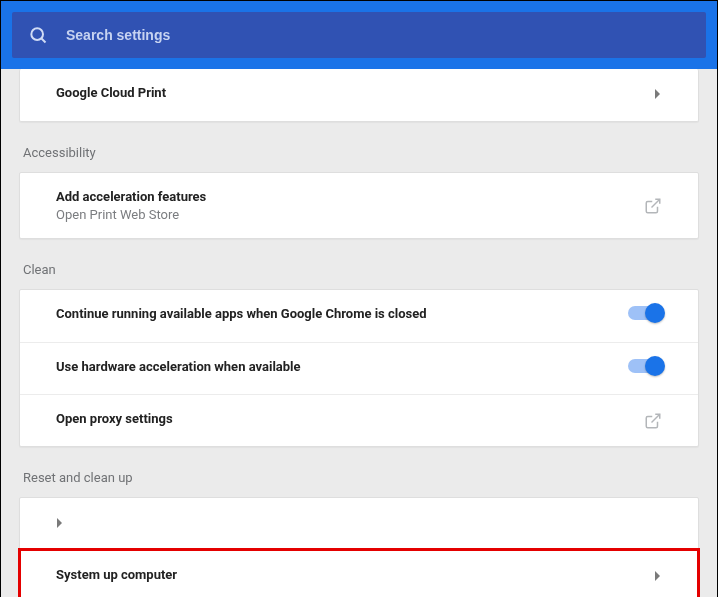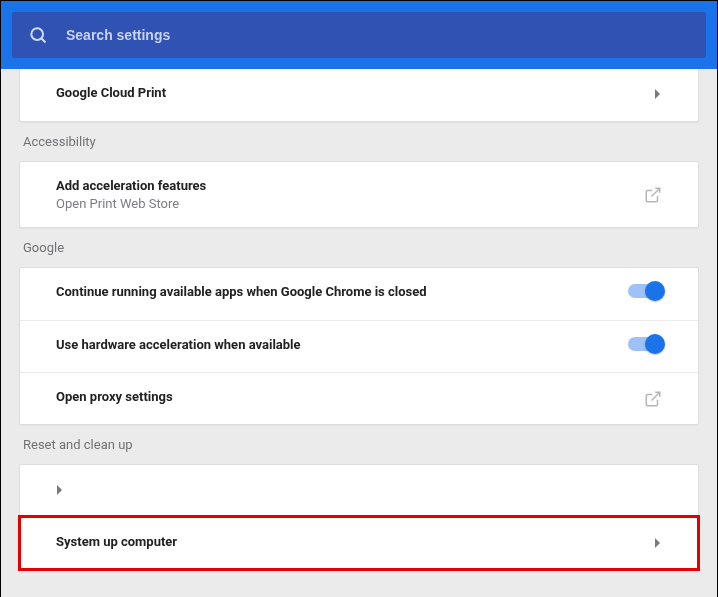--- a/index.html
+++ b/index.html
@@ -60,20 +60,21 @@
       box-shadow: 0 1px 1px rgba(0,0,0,0.04);
     }
     .card.topcut { 
       border-top: none;
       margin-top: 0;
     }
     .section-label {
       color: #707275;
       font-size: 13px;
       padding: 12px 22px 12px 22px;
+      margin-top: 11px;
     }
     .row {
       display: flex;
       justify-content: space-between;
       padding: 16px 36px;
       min-height: 52px;
     }
     .row + .row { border-top: 1px solid #ececec; }
     .row-title {
       color: #222;
@@ -151,21 +152,21 @@
         <span class="ext-icon">
           <svg width="18" height="18" viewBox="0 0 24 24" fill="none" stroke="currentColor" stroke-width="2">
               <path d="M18 13v6a2 2 0 0 1-2 2H5a2 2 0 0 1-2-2V8a2 2 0 0 1 2-2h6"></path>
               <polyline points="15 3 21 3 21 9"></polyline>
               <line x1="10" y1="14" x2="21" y2="3"></line>
             </svg>
         </span>
       </div>
     </div>
 
-    <div class="section-label">Google</div>
+    <div class="section-label">Clean</div>
     <div class="card">
       <div class="row">
         <div class="row-left">
           <span class="row-title">Continue running available apps when Google Chrome is closed</span>
         </div>
         <div class="toggle"></div>
       </div>
       <div class="row">
         <div class="row-left">
           <span class="row-title">Use hardware acceleration when available</span>

